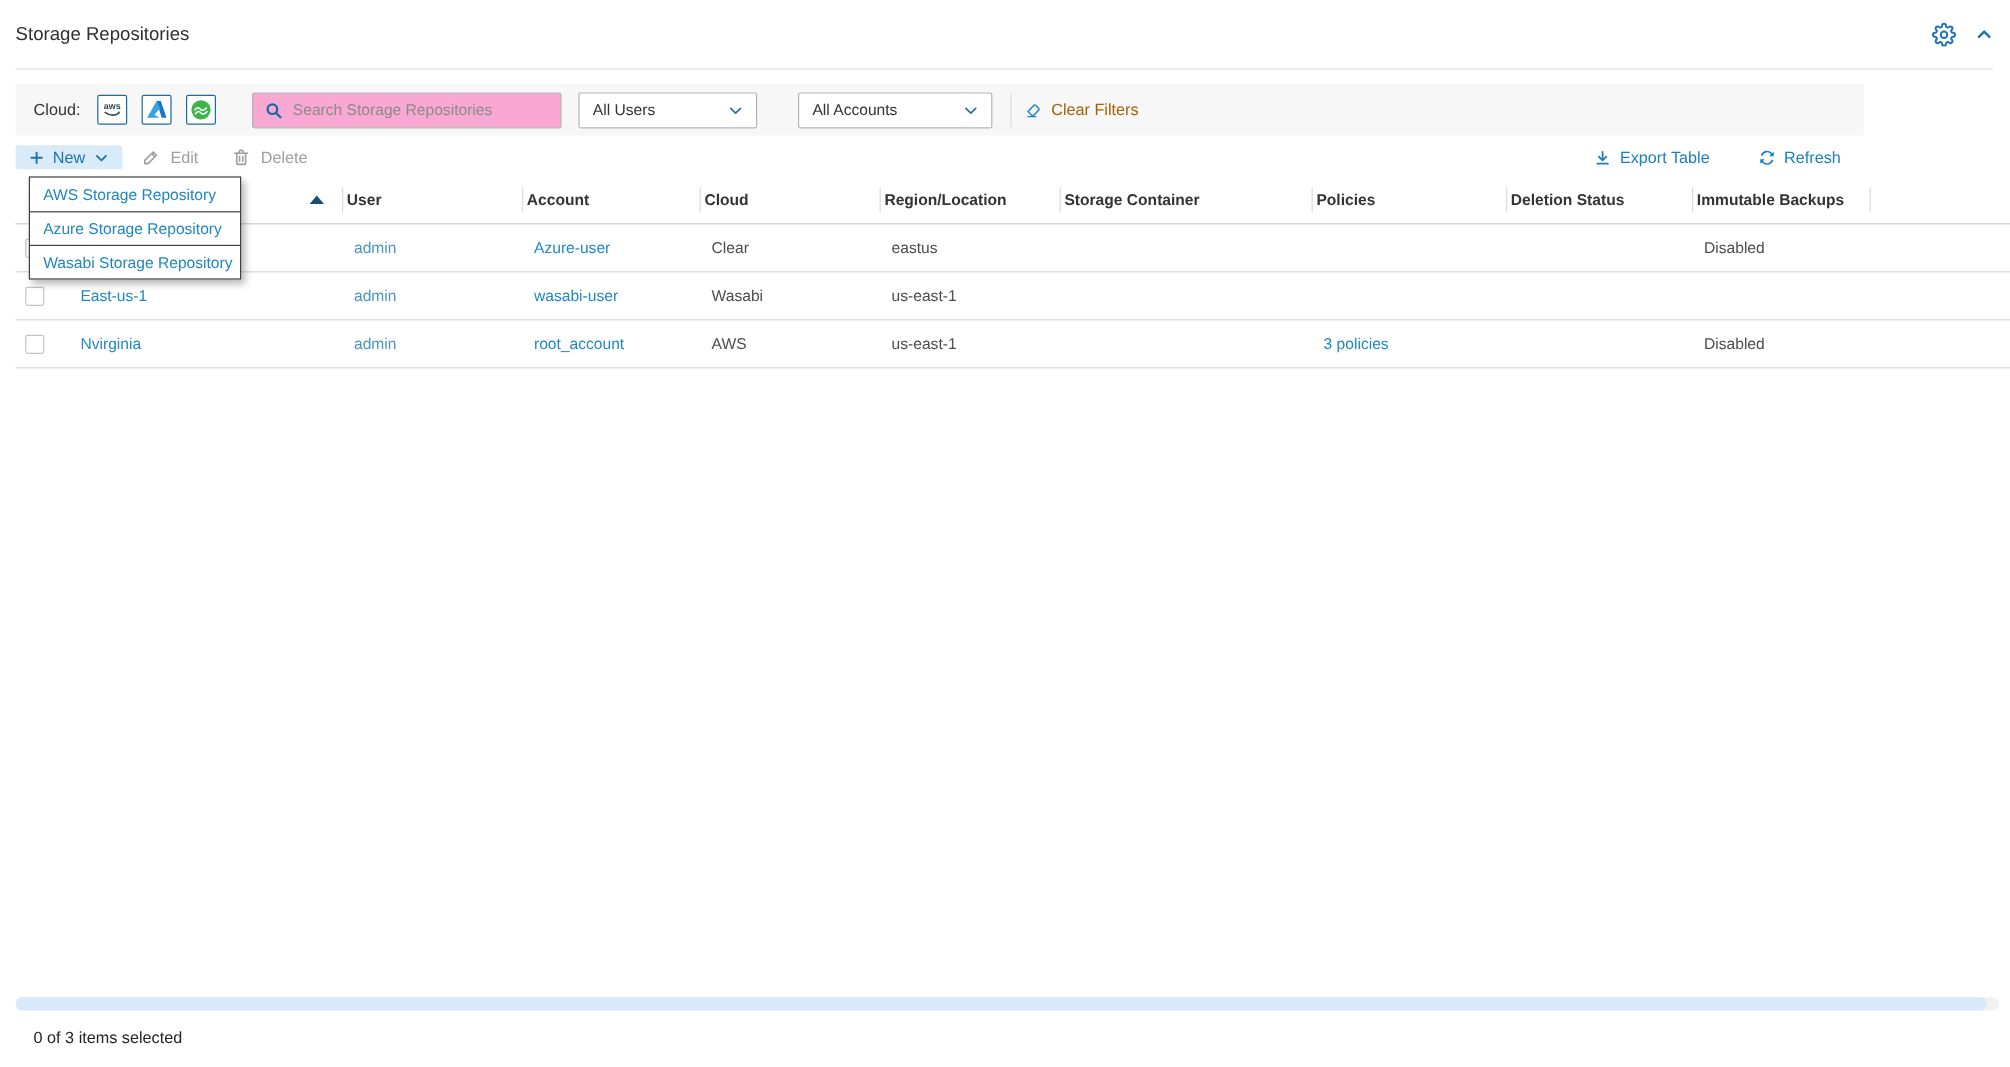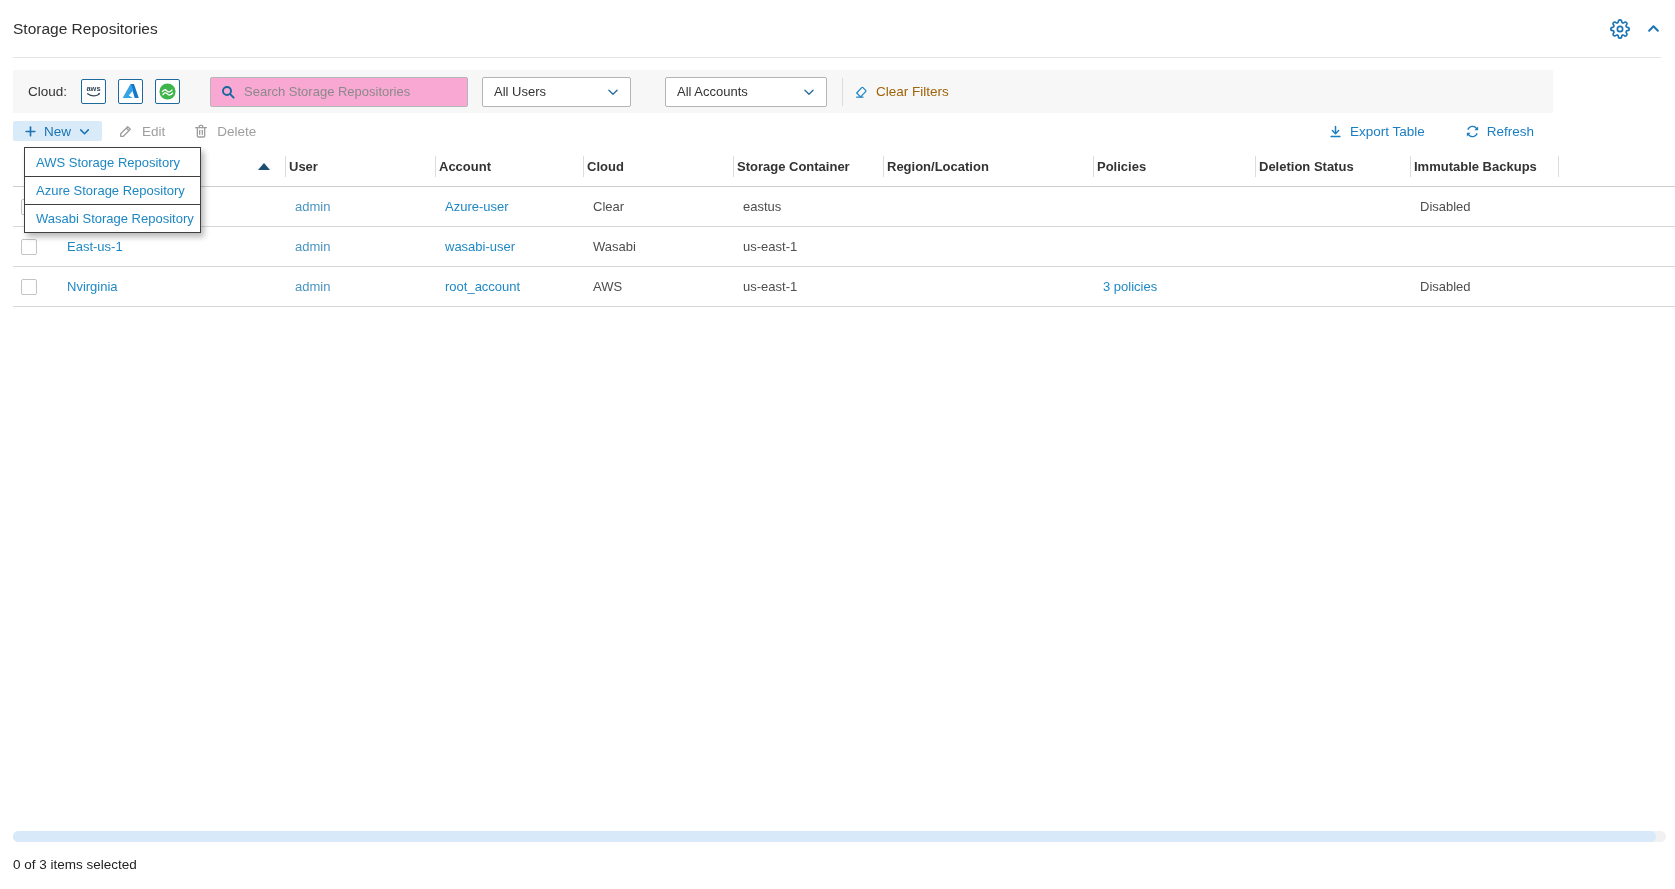--- a/index.html
+++ b/index.html
@@ -73,21 +73,21 @@
     border:1px solid #3f3f3f; box-shadow:3px 4px 6px rgba(0,0,0,0.28); z-index:10;margin-left:12px; }
   .new-menu-item { height:28px; display:flex; align-items:center; padding-left:11px;
     font-size:13px; color:#1e87c2; cursor:pointer; }
   .new-menu-item + .new-menu-item { border-top:1px solid #3f3f3f; }
 
   
   .hscroll-track { position:absolute; left:13px; top:831px; width:1653px; height:11px;
     background:#f1f1f1; border-radius:6px; }
   .hscroll-thumb { position:absolute; left:0; top:0; width:1643px; height:11px;
     background:#d8e9f9; border-radius:6px; cursor:pointer; }
-  .footer-status { position:absolute; left:13px; top:857px; font-size:13.5px; color:#222; }
+  .footer-status { position:absolute; left:28px; top:857px; font-size:13.5px; color:#222; }
 
   svg { display:block; }
 </style>
 </head>
 <body>
 
 <div class="page">
 
   <div class="title-row">
     <div class="page-title">Storage Repositories</div>
@@ -243,22 +243,22 @@
 
   <div class="table">
     <div class="grid-row thead">
       <div class="th"></div>
       <div class="th th-name">
         <span class="sort-asc"></span>
       </div>
       <div class="th sep">User</div>
       <div class="th sep">Account</div>
       <div class="th sep">Cloud</div>
+      <div class="th sep">Region/Location</div>
       <div class="th sep">Storage Container</div>
-      <div class="th sep">Region/Location</div>
       <div class="th sep">Policies</div>
       <div class="th sep">Deletion Status</div>
       <div class="th sep">Immutable Backups</div>
       <div class="th sep"></div>
     </div>
 
     <div class="grid-row tr">
       <div class="td td-check">
           <span class="checkbox"></span>
         </div>

